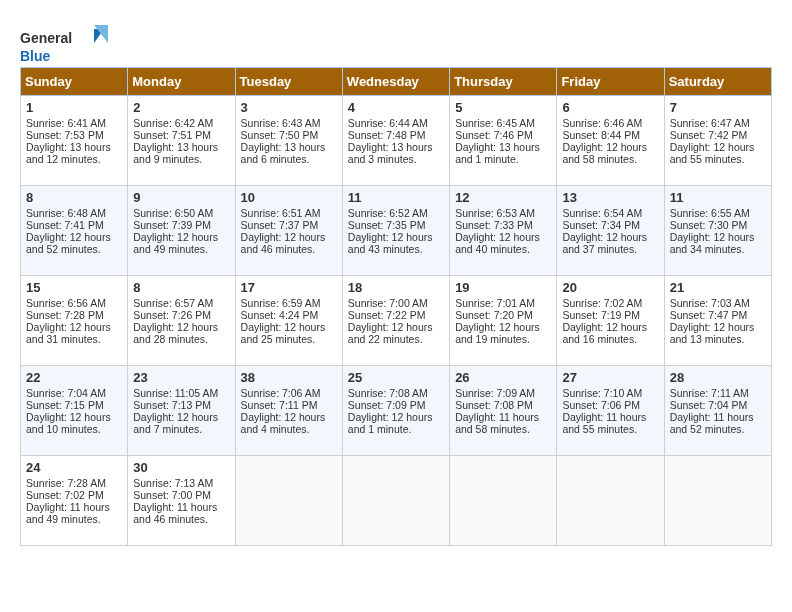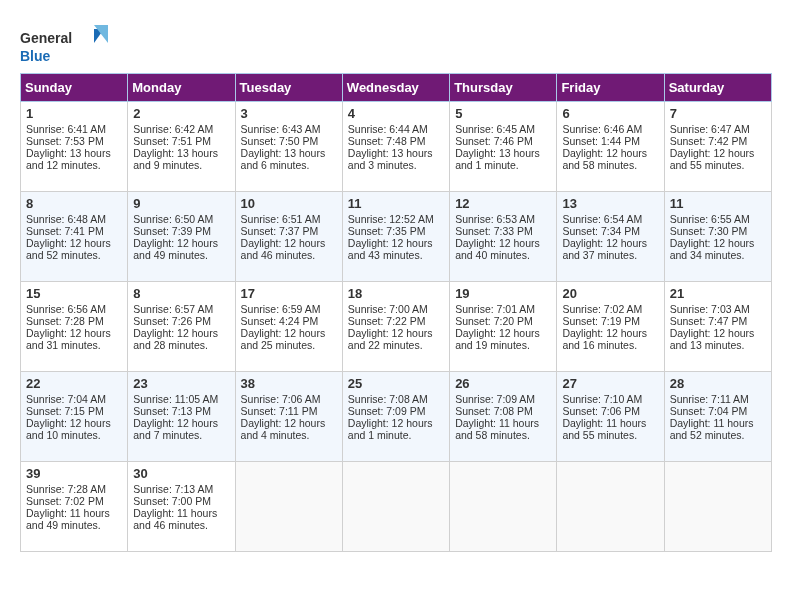--- a/index.html
+++ b/index.html
@@ -7,21 +7,21 @@
       font-family: Arial, sans-serif;
       background: #fff;
       width: 792px;
       min-height: 612px;
       padding: 20px;
     }
     .header {
       display: flex;
       align-items: flex-start;
       justify-content: space-between;
-      margin-bottom: 6px;
+      margin-bottom: 0;
     }
     .logo {
       display: flex;
       align-items: center;
       margin-top: 5px;
     }
     .title-block {
       text-align: right;
     }
     .month-title {
@@ -32,21 +32,21 @@
     .location {
       font-size: 15px;
       color: #555;
     }
     table {
       width: 100%;
       border-collapse: collapse;
       table-layout: fixed;
     }
     thead th {
-      background-color: #701a75;
+      background-color: #a16207;
       color: #fff;
       font-size: 13px;
       font-weight: bold;
       padding: 6px 4px;
       text-align: left;
       border: 1px solid #aac9e8;
     }
     td {
       vertical-align: top;
       border: 1px solid #d0d0d0;
@@ -134,21 +134,21 @@
         <td>
           <span class="day-num">5</span>
           <div>Sunrise: 6:45 AM</div>
           <div>Sunset: 7:46 PM</div>
           <div>Daylight: 13 hours</div>
           <div>and 1 minute.</div>
         </td>
         <td>
           <span class="day-num">6</span>
           <div>Sunrise: 6:46 AM</div>
-          <div>Sunset: 1:44 PM</div>
+          <div>Sunset: 8:44 PM</div>
           <div>Daylight: 12 hours</div>
           <div>and 58 minutes.</div>
         </td>
         <td>
           <span class="day-num">7</span>
           <div>Sunrise: 6:47 AM</div>
           <div>Sunset: 7:42 PM</div>
           <div>Daylight: 12 hours</div>
           <div>and 55 minutes.</div>
         </td>
@@ -170,21 +170,21 @@
         </td>
         <td>
           <span class="day-num">10</span>
           <div>Sunrise: 6:51 AM</div>
           <div>Sunset: 7:37 PM</div>
           <div>Daylight: 12 hours</div>
           <div>and 46 minutes.</div>
         </td>
         <td>
           <span class="day-num">11</span>
-          <div>Sunrise: 12:52 AM</div>
+          <div>Sunrise: 6:52 AM</div>
           <div>Sunset: 7:35 PM</div>
           <div>Daylight: 12 hours</div>
           <div>and 43 minutes.</div>
         </td>
         <td>
           <span class="day-num">12</span>
           <div>Sunrise: 6:53 AM</div>
           <div>Sunset: 7:33 PM</div>
           <div>Daylight: 12 hours</div>
           <div>and 40 minutes.</div>
@@ -301,21 +301,21 @@
         <td>
           <span class="day-num">28</span>
           <div>Sunrise: 7:11 AM</div>
           <div>Sunset: 7:04 PM</div>
           <div>Daylight: 11 hours</div>
           <div>and 52 minutes.</div>
         </td>
       </tr>
       <tr>
         <td>
-          <span class="day-num">39</span>
+          <span class="day-num">24</span>
           <div>Sunrise: 7:28 AM</div>
           <div>Sunset: 7:02 PM</div>
           <div>Daylight: 11 hours</div>
           <div>and 49 minutes.</div>
         </td>
         <td>
           <span class="day-num">30</span>
           <div>Sunrise: 7:13 AM</div>
           <div>Sunset: 7:00 PM</div>
           <div>Daylight: 11 hours</div>

